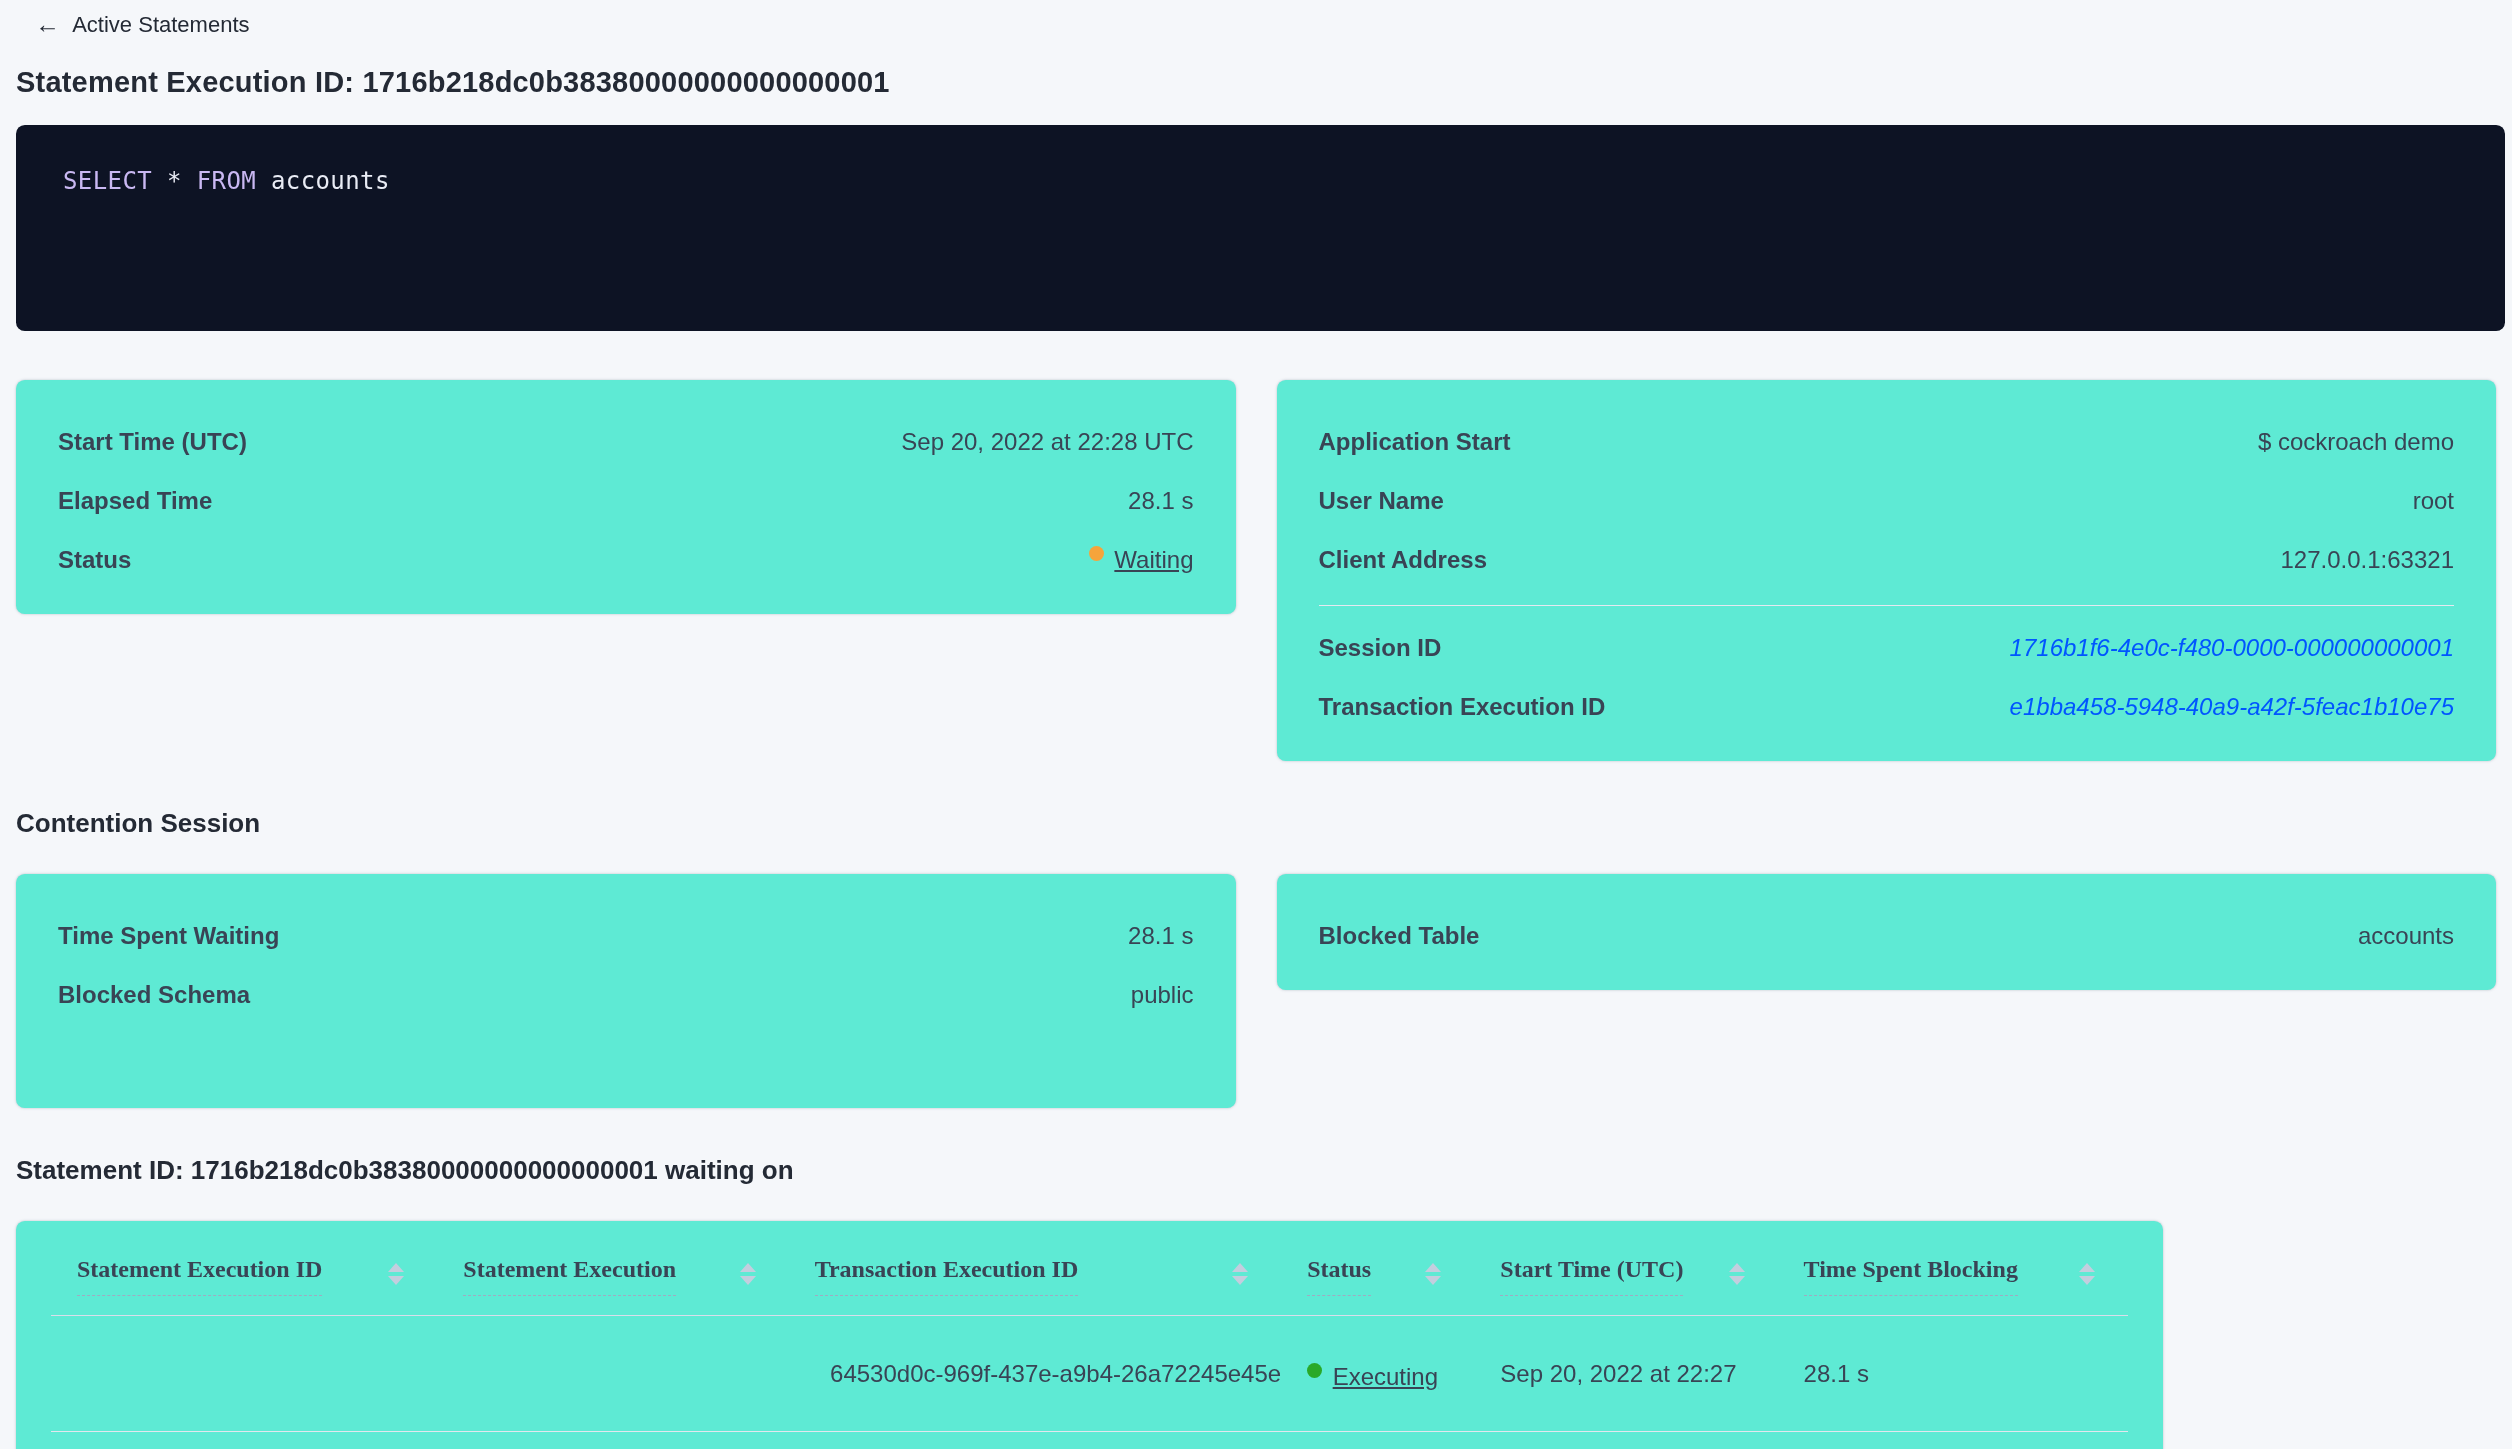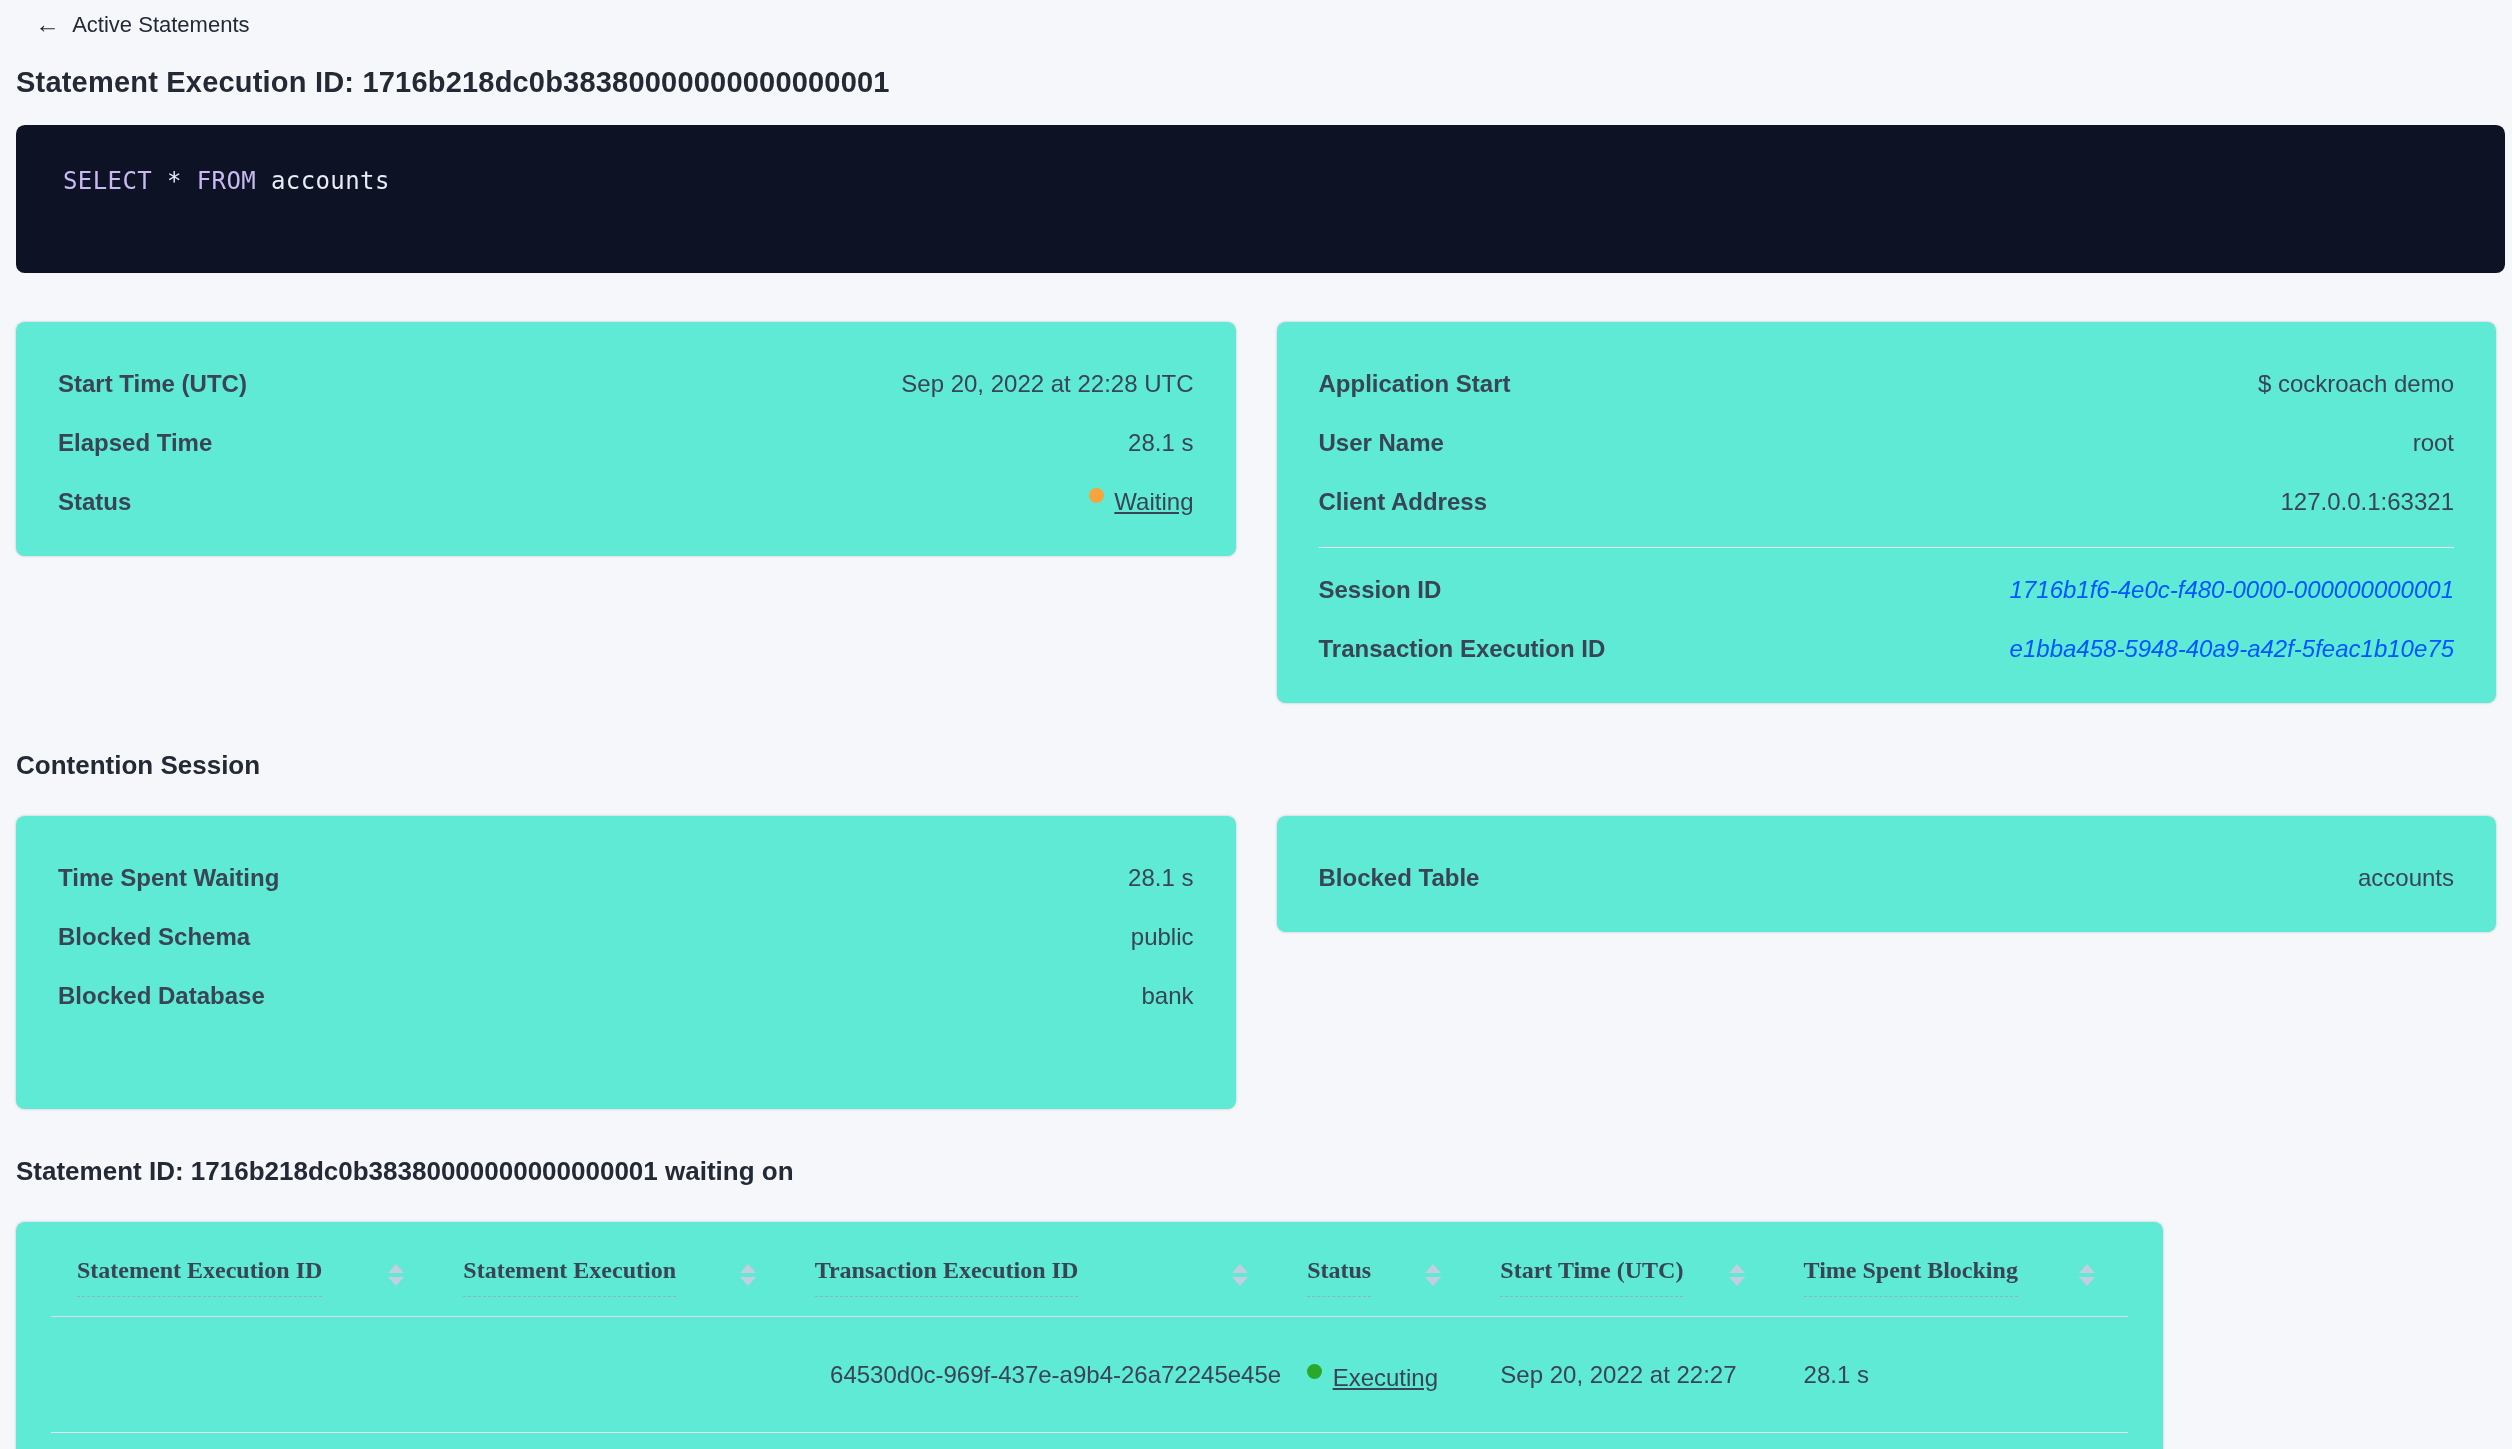--- a/index.html
+++ b/index.html
@@ -24,21 +24,21 @@
   
   h1.page-title {
     margin: 28px 0 0 0;
     font-size: 29px; font-weight: 700; color: #242a35;
     letter-spacing: 0.2px;
   }
 
   
   .sql-box {
     margin-top: 26px;
-    height: 148px; width: 2489px;
+    height: 206px; width: 2489px;
     border-radius: 8.8px;
     padding: 42px 47px;
     font-family: "DejaVu Sans Mono", "Liberation Mono", monospace;
     font-size: 24px; letter-spacing: 0.4px;
     color: #e9ecf5;
   }
 
   
   .cards-row {
     display: flex; gap: 41px; align-items: flex-start;
@@ -184,24 +184,20 @@
   <div class="cards-row tight">
 
     <div class="card">
       <div class="kv-row">
         <span class="kv-label">Time Spent Waiting</span>
         <span class="kv-value">28.1 s</span>
       </div>
       <div class="kv-row">
         <span class="kv-label">Blocked Schema</span>
         <span class="kv-value">public</span>
-      </div>
-      <div class="kv-row">
-        <span class="kv-label">Blocked Database</span>
-        <span class="kv-value">bank</span>
       </div>
       <div style="height:59px"></div>
     </div>
 
     <div class="card">
       <div class="kv-row">
         <span class="kv-label">Blocked Table</span>
         <span class="kv-value">accounts</span>
       </div>
     </div>

